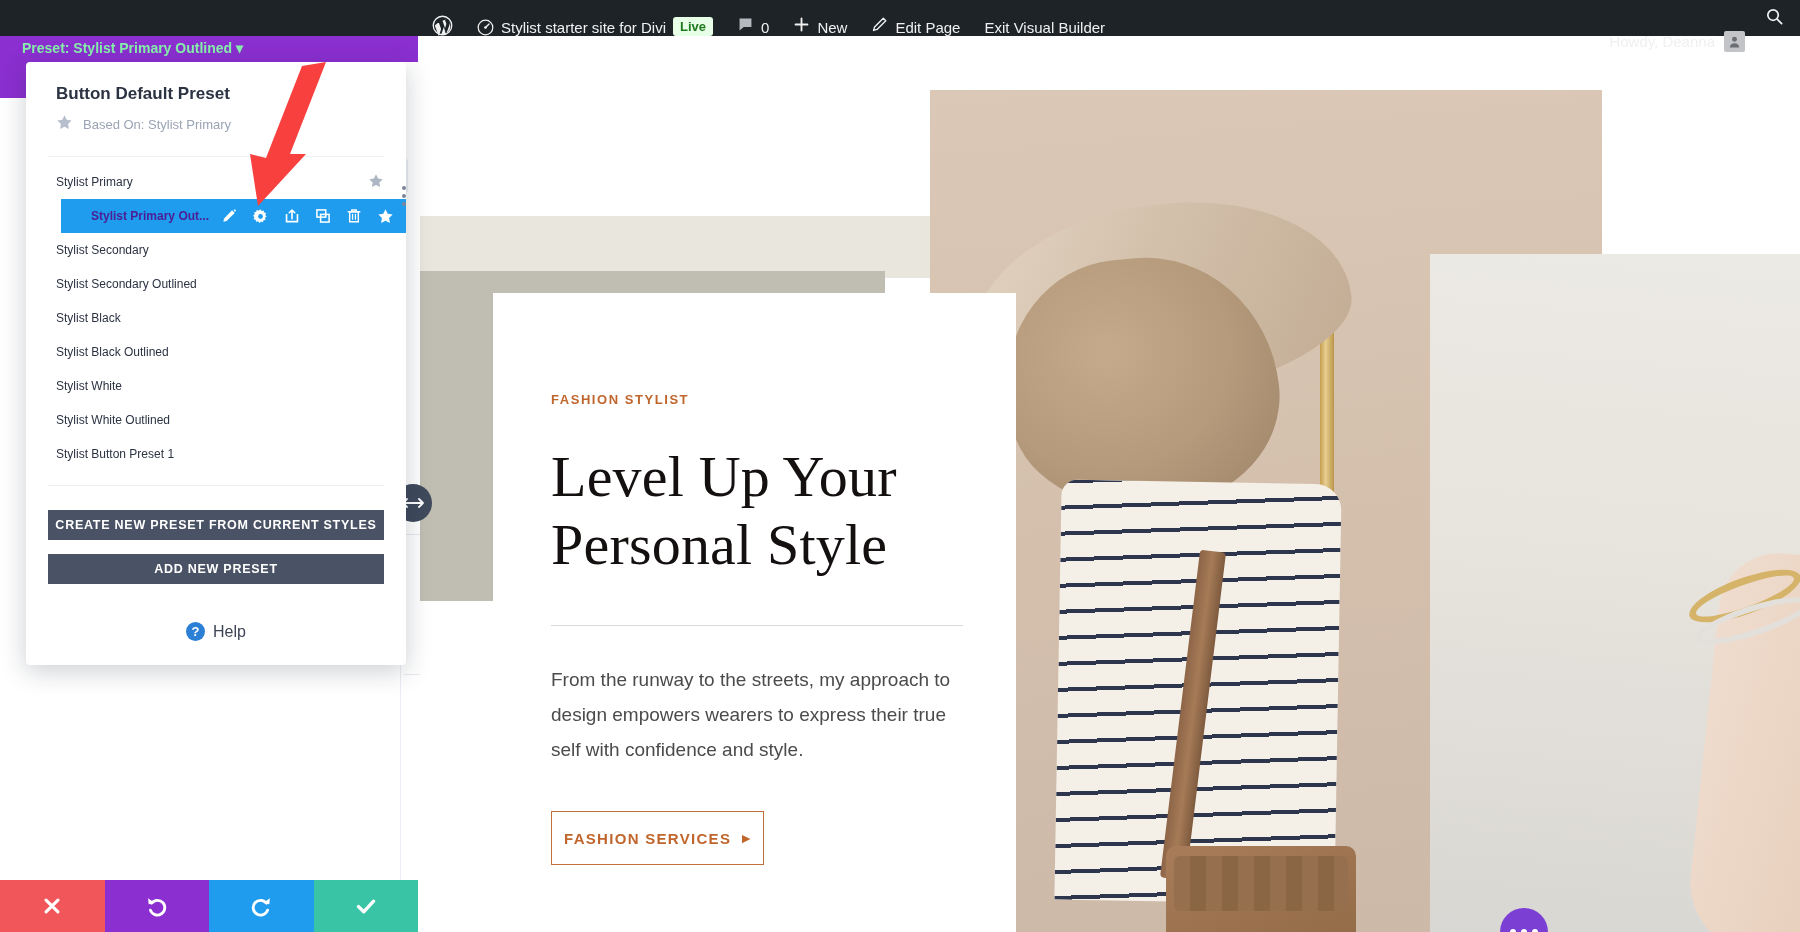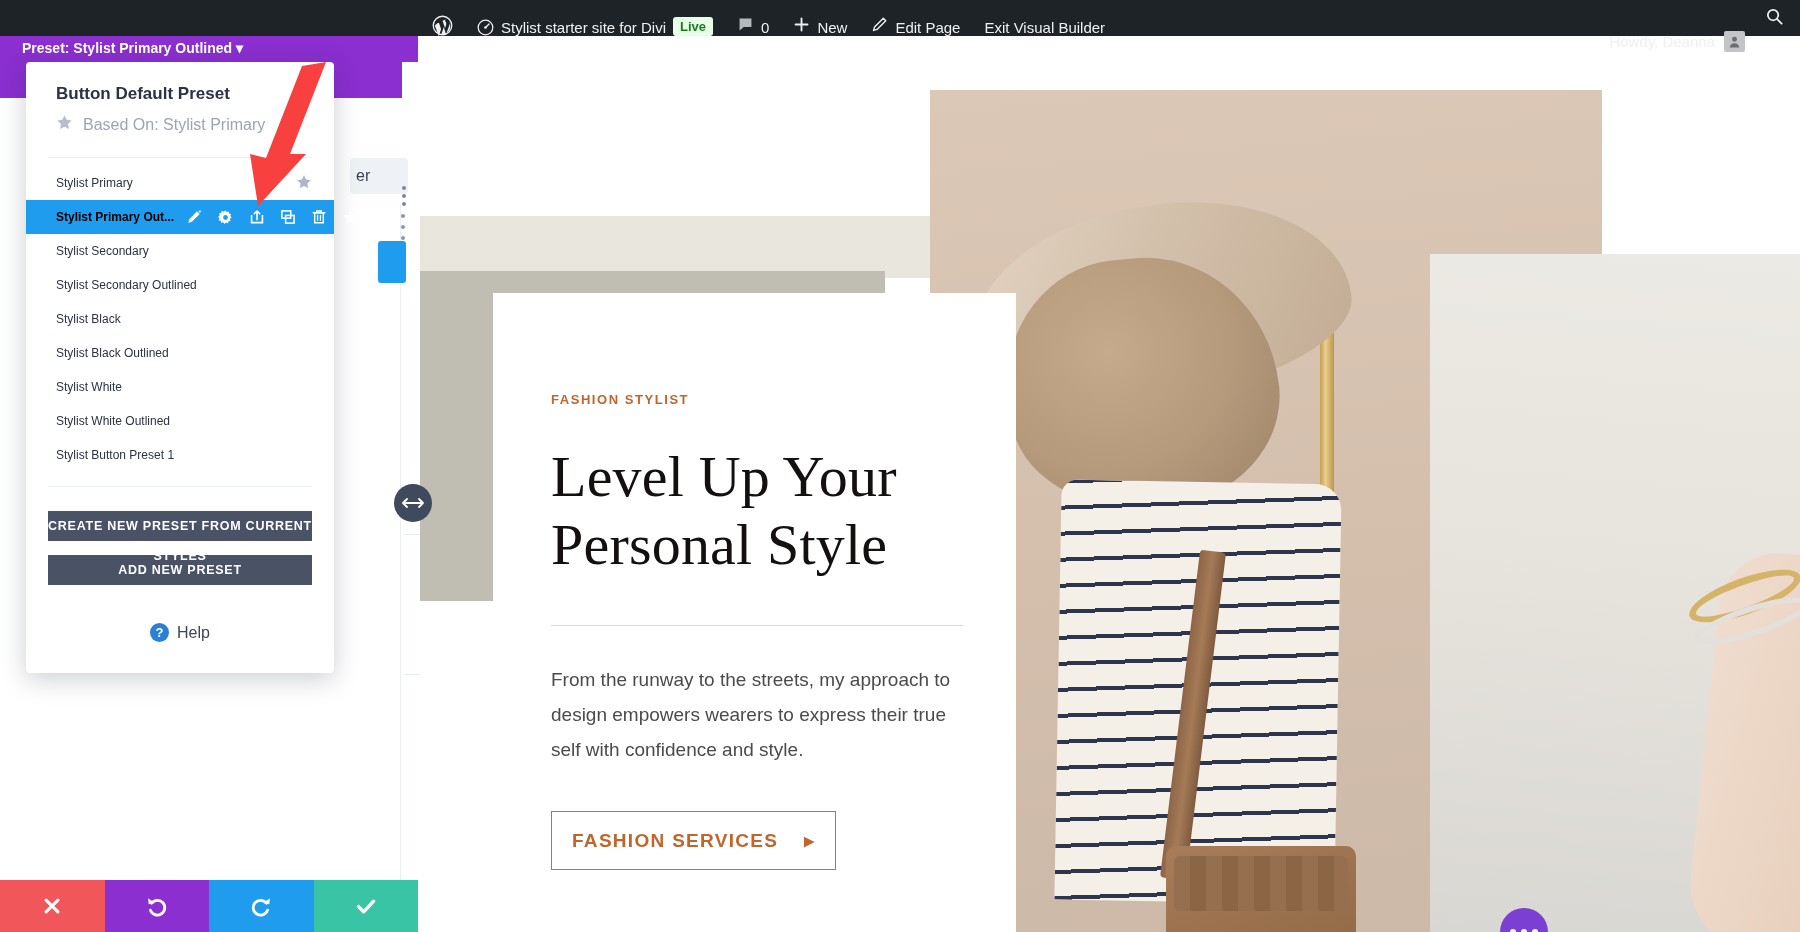--- a/index.html
+++ b/index.html
@@ -146,24 +146,24 @@
     font-size:58px; line-height:68px; color:#13100f; font-weight:400;
     letter-spacing:.2px;
   }
   .hero-rule{
     width:412px; height:1px; background:#ddd9d4; margin:46px 0 36px 0;
   }
   .hero-body{
     font-size:19px; line-height:35px; color:#4b4b4b; width:410px;
   }
   .hero-btn{
-    margin-top:44px; display:inline-flex; align-items:center; gap:26px;
+    margin-top:44px; display:inline-flex; align-items:center; gap:11px;
     border:1px solid #c2713d; color:#c0662d;
-    font-size:19px; font-weight:600; letter-spacing:1.3px;
-    padding:17px 20px; background:transparent;
+    font-size:15px; font-weight:600; letter-spacing:1.3px;
+    padding:17px 12px; background:transparent;
   }
 
   .purple-fab{
     position:absolute; left:1080px; top:872px; width:48px; height:48px;
     border-radius:50%; background:#7b3fd4;
     display:flex; align-items:center; justify-content:center; gap:5px;
     z-index:20;
   }
   .purple-fab i{ width:6px;height:6px;border-radius:50%;background:#fff; display:block;}
 
@@ -212,50 +212,50 @@
   #settings-panel{
     position:absolute; left:0; top:0; width:418px; height:932px; z-index:30;
     font-family:"Liberation Sans", sans-serif;
   }
   .panel-header{
     position:absolute; left:0; top:0; width:418px; height:62px;
     background:#8b2fd0; color:#fff; padding:8px 18px 0 22px;
   }
   .panel-title{ font-size:23px; font-weight:700; letter-spacing:.1px; }
   .panel-subtitle{
-    font-size:14px; color:#ffffff; margin-top:5px; font-weight:600;
+    font-size:14px; color:#86efac; margin-top:5px; font-weight:600;
   }
   .panel-header-icons{
     position:absolute; right:14px; top:9px; display:flex; align-items:center; gap:22px;
   }
   .phi{ opacity:.95; display:flex; align-items:center; justify-content:center; }
 
   .preset-dropdown{
-    position:absolute; left:26px; top:62px; width:308px;
+    position:absolute; left:26px; top:62px; width:380px;
     background:#fff; border-radius:4px;
     box-shadow:0 6px 26px rgba(22,30,50,.22);
-    padding:10px 0 7px 0;
+    padding:10px 0 0 0;
   }
   .pd-default{ padding:12px 0 10px 30px; }
   .pd-default-name{ font-size:17px; color:#2b3242; font-weight:600; }
   .pd-basedon{
     display:flex; align-items:center; gap:10px;
-    margin-top:10px; color:#9ba4b4; font-size:16px;
+    margin-top:10px; color:#9ba4b4; font-size:13px;
   }
   .pd-sep{ height:1px; background:#eceff4; margin:12px 22px 0 22px; }
 
   .pd-list{ padding:8px 0 4px 0; }
   .pd-row{
     display:flex; align-items:center; height:34px;
     padding:0 22px 0 30px; font-size:12px; color:#2b3242;
     position:relative; white-space:nowrap;
   }
   .pd-row .star{ margin-left:auto; color:#aeb6c4; }
   .pd-row.active{
-    background:#1f9ced; color:#000000; font-weight:700;
+    background:#1f9ced; color:#4c1d95; font-weight:700;margin-left:35px;
   }
   .pd-actions{
     display:flex; align-items:center; gap:15px; margin-left:12px;
   }
   .pd-actions span{ display:flex; align-items:center; }
   .pd-kebab{
     position:absolute; left:396px; top:186px; width:16px; height:20px;
     display:flex;flex-direction:column;align-items:center;justify-content:space-between;
     z-index:32;
   }

